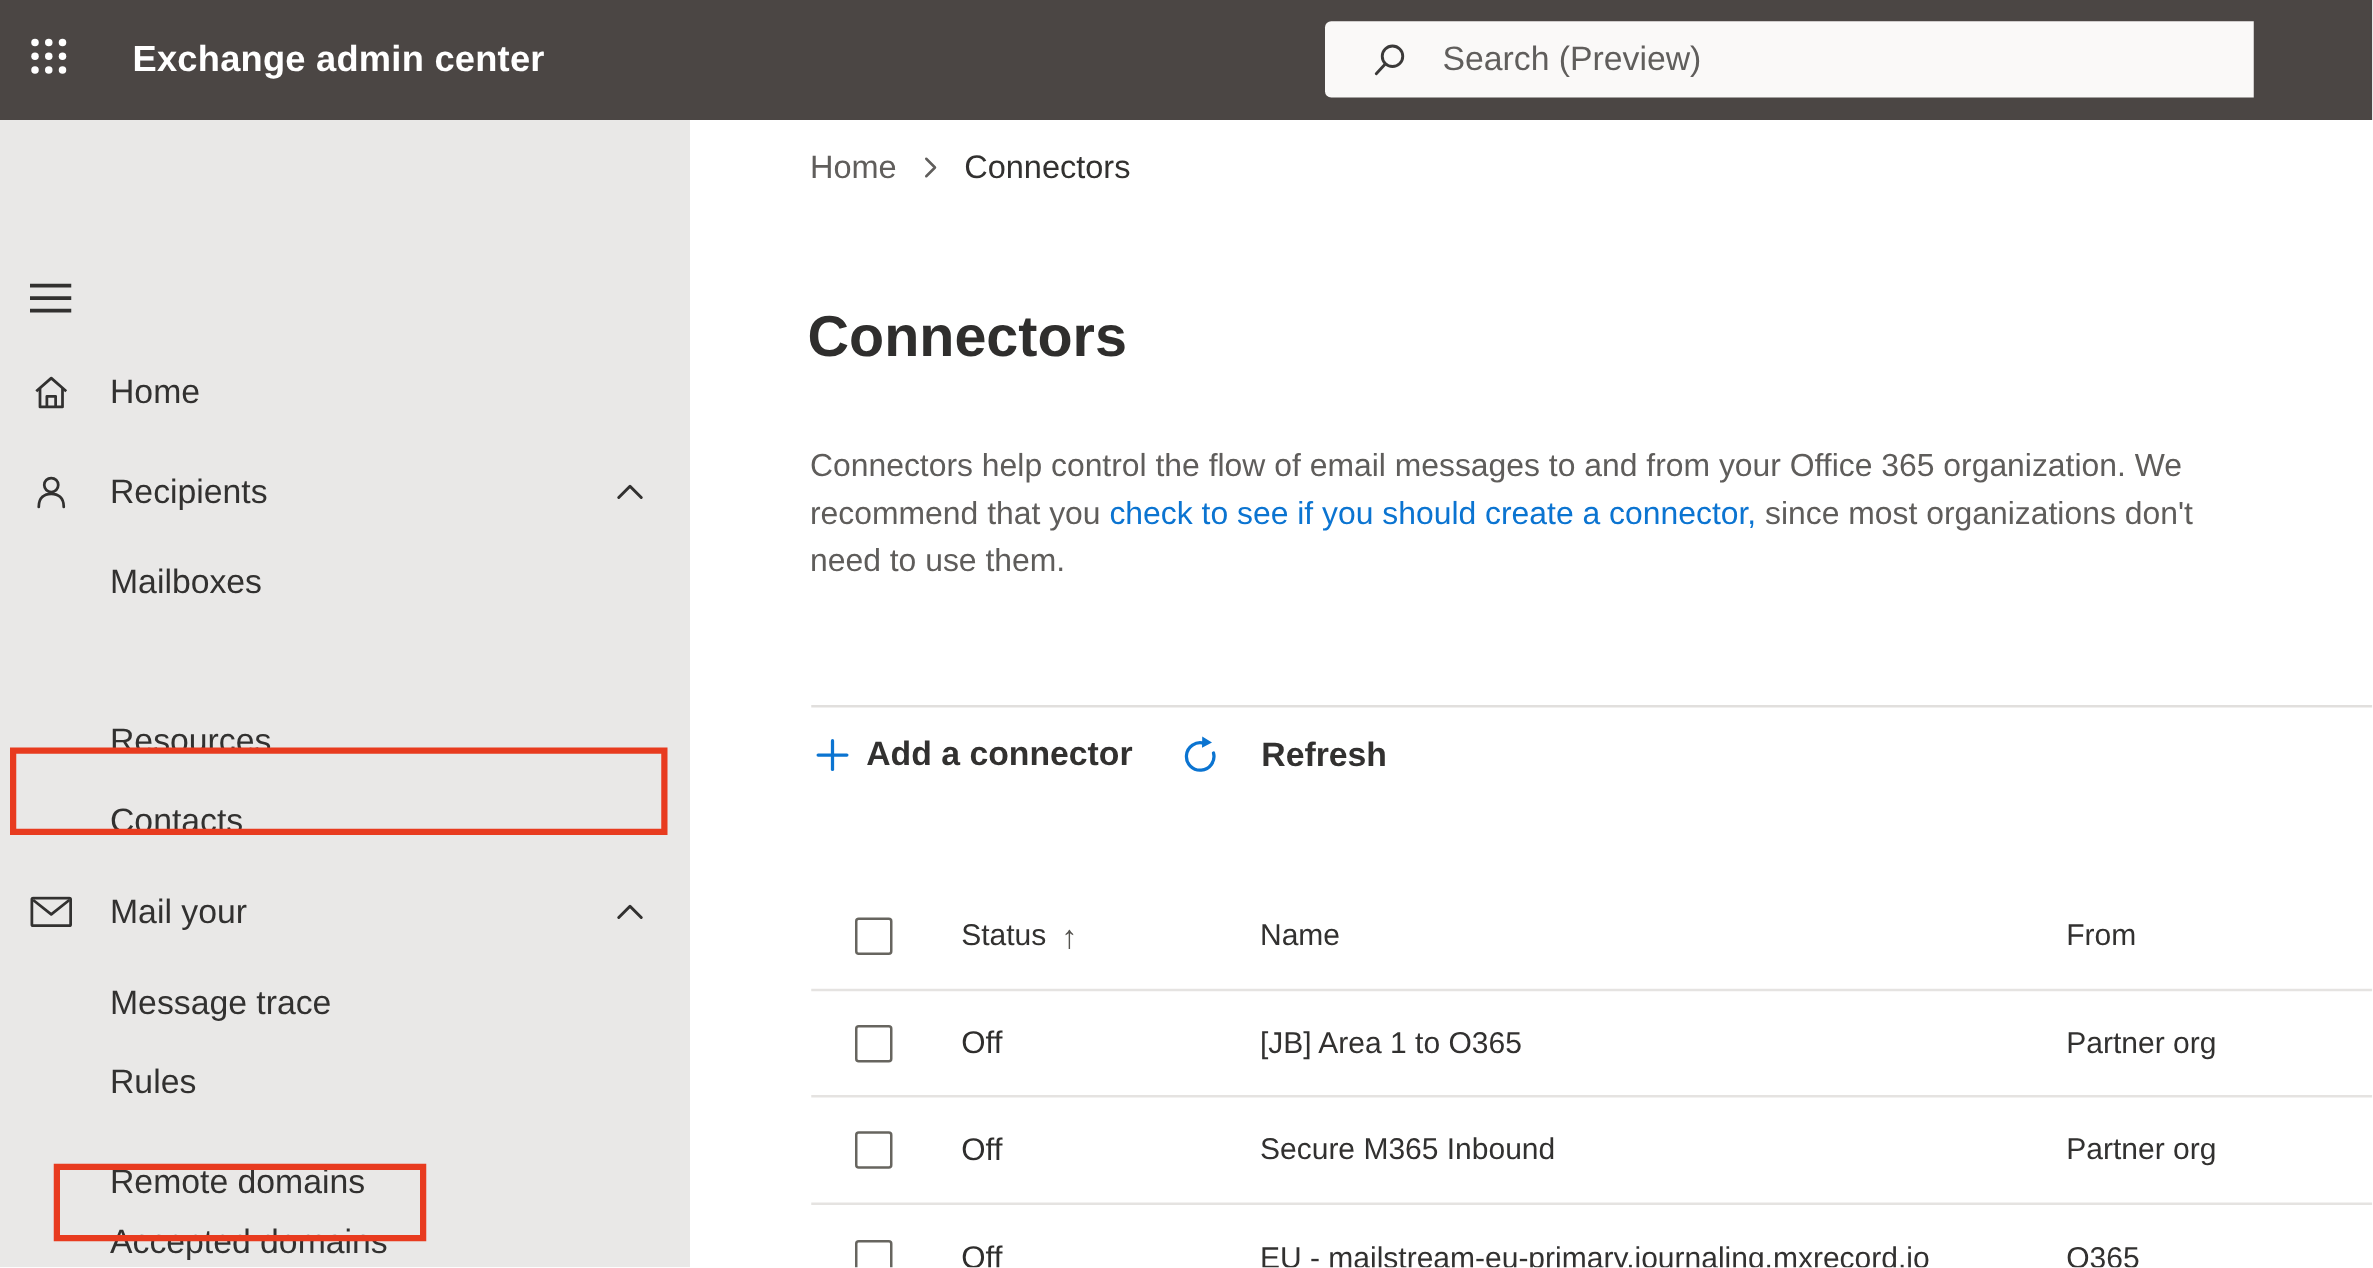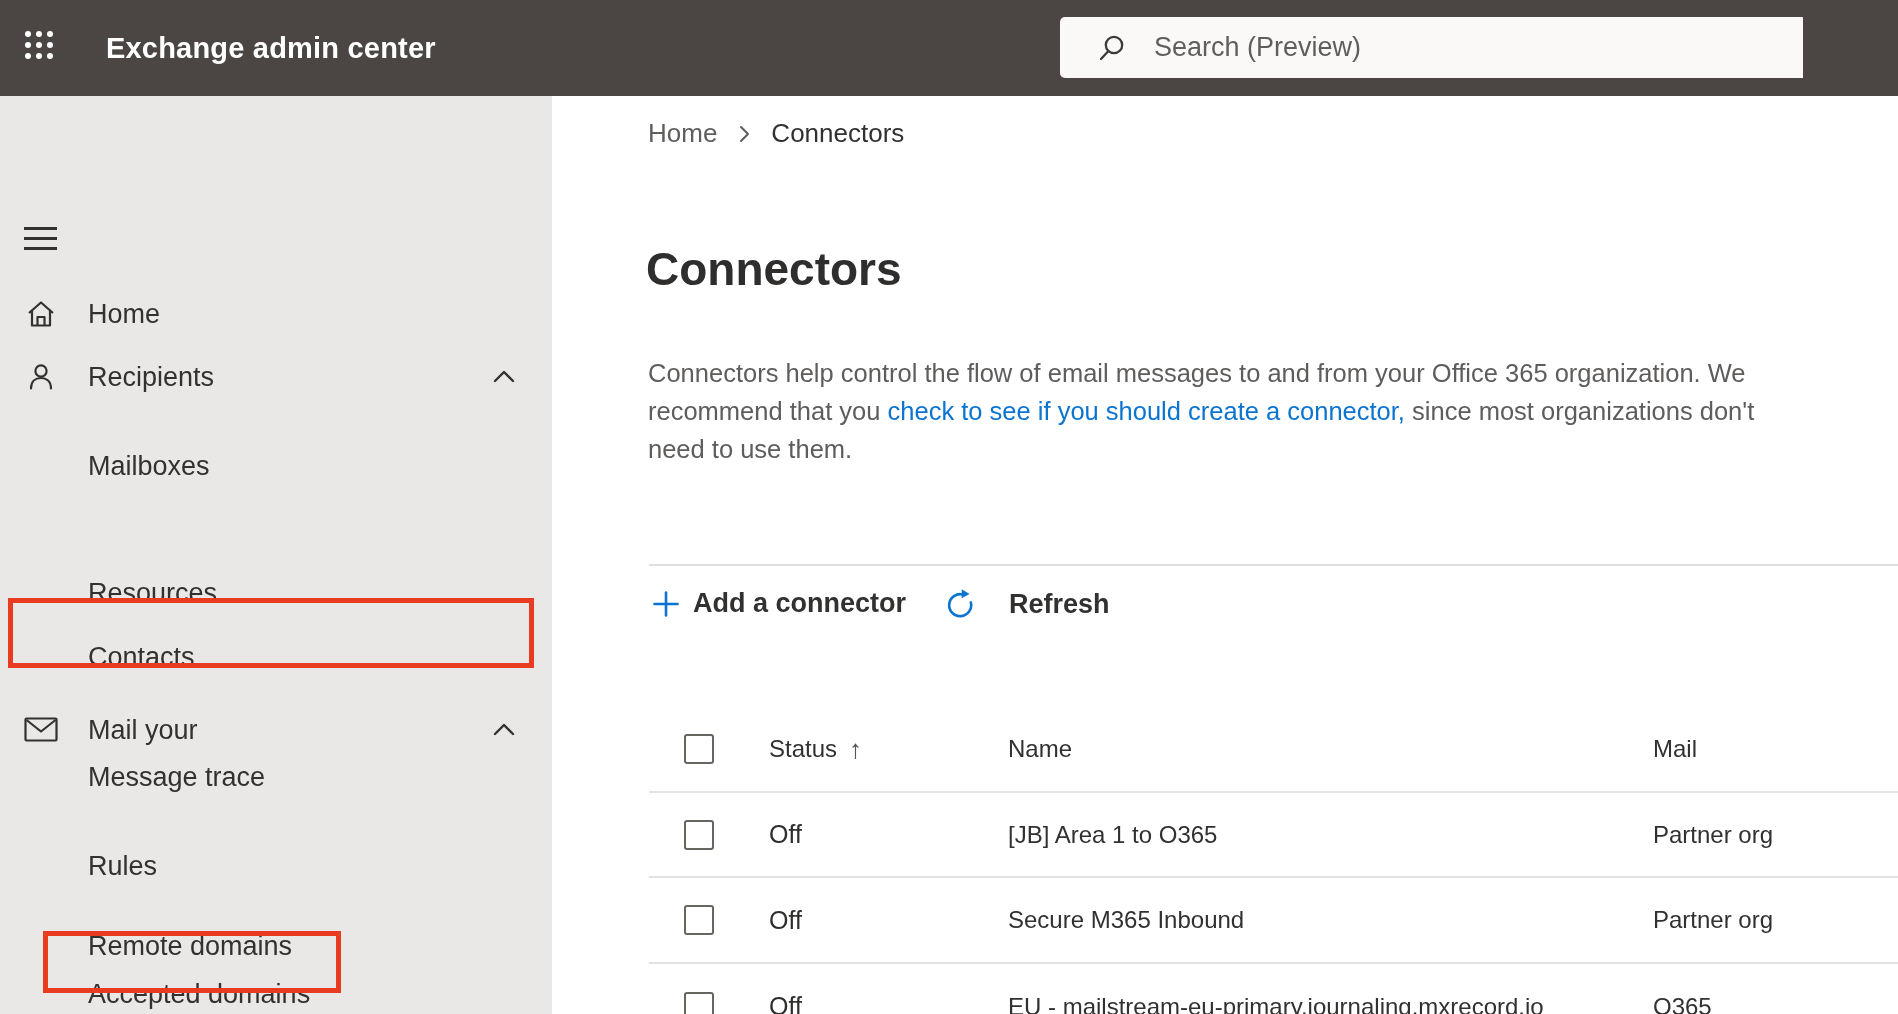--- a/index.html
+++ b/index.html
@@ -28,22 +28,22 @@
   .hamburger i { position:absolute; left:0; width:33px; height:3px; background:#323130; }
   .hamburger i:nth-child(1){top:0;} .hamburger i:nth-child(2){top:10px;} .hamburger i:nth-child(3){top:20px;}
 
   .nav-item { position:absolute; left:0; width:552px; height:64px; cursor:pointer; }
   .nav-item .nicon { position:absolute; left:24px; top:50%; transform:translateY(-50%); width:34px; height:34px;
                      display:flex; align-items:center; justify-content:center; }
   .nav-item .nlabel { position:absolute; left:88px; top:50%; transform:translateY(-50%);
                       font-size:27px; color:#323130; white-space:nowrap; }
   .nav-item .chev { position:absolute; left:490px; top:50%; transform:translateY(-50%); width:28px; height:28px; }
 
-  .n-home{top:186px;} .n-recipients{top:249px;} .n-mailboxes{top:338px;} .n-groups{top:402px;}
-  .n-resources{top:465px;} .n-contacts{top:529px;} .n-mailflow{top:602px;} .n-msgtrace{top:649px;}
+  .n-home{top:186px;} .n-recipients{top:266px;} .n-mailboxes{top:338px;} .n-groups{top:402px;}
+  .n-resources{top:465px;} .n-contacts{top:529px;} .n-mailflow{top:602px;} .n-msgtrace{top:675px;}
   .n-rules{top:738px;} .n-remote{top:818px;text-align:center;} .n-accepted{top:866px;}
 
   .hl-box { position:absolute; border:5px solid #e83b1f; pointer-events:none; }
   .hl-mailflow   { left:8px;  top:502px; width:526px; height:70px; }  
   .hl-connectors { left:43px; top:835px; width:298px; height:62px; }
 
   
   .main { position:absolute; top:96px; left:552px; width:1346px; height:918px; background:#fff; }
 
   .breadcrumb { position:absolute; left:96px; top:22px; display:flex; align-items:center; font-size:26px; }
@@ -222,21 +222,21 @@
       </button>
     </div>
 
     <div class="tbl-row tbl-header">
       <span class="checkbox" role="checkbox" aria-checked="false"></span>
       <span class="col-h">
         <span>Status</span>
         <span class="sort-arrow">↑</span>
       </span>
       <span class="col-h">Name</span>
-      <span class="col-h">Mail</span>
+      <span class="col-h">From</span>
     </div>
 
     <div class="tbl-row tbl-r0">
       <span class="checkbox" role="checkbox" aria-checked="false"></span>
       <span class="cell-status">Off</span>
       <span class="cell-name">[JB] Area 1 to O365</span>
       <span class="cell-from">Partner org</span>
     </div>
 
     <div class="tbl-row tbl-r1">

